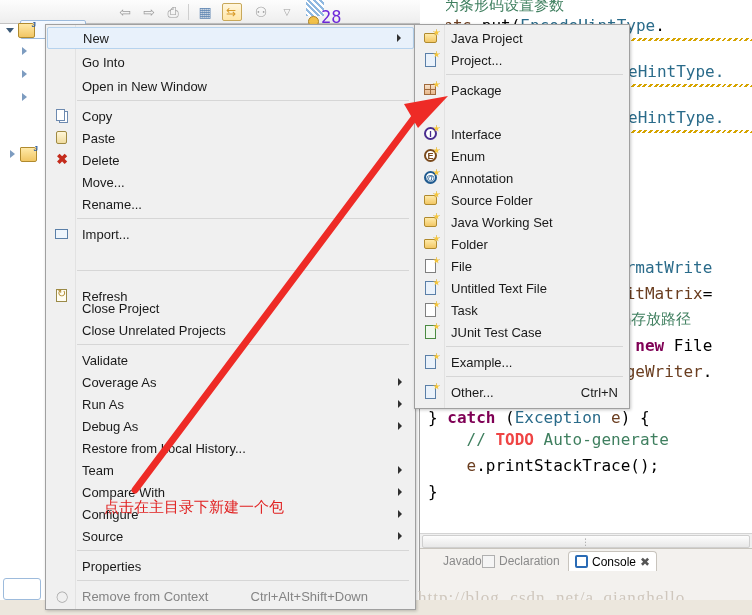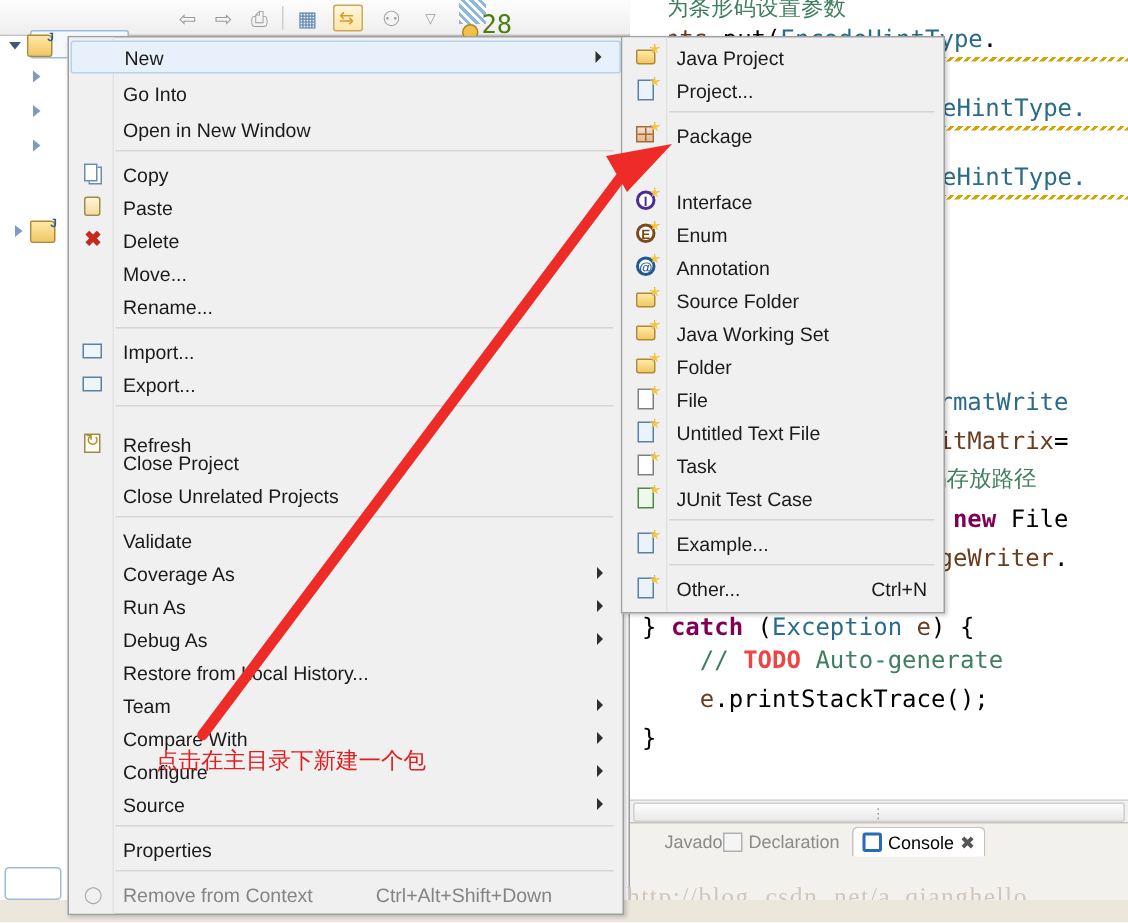--- a/index.html
+++ b/index.html
@@ -85,21 +85,21 @@
   .k-var { color:#6a3d1f; }
   .squig {
     position:absolute; height:3px;
     background:repeating-linear-gradient(135deg,#d6a400 0 2px,transparent 2px 4px);
   }
   #gutter-line {
     position:absolute; left:420px; top:0; width:26px; height:30px;
     background:#fff;
   }
   .ln-no { position:absolute; font-family:"DejaVu Sans Mono", monospace;
-           font-size:17px; color:#4d7c0f; }
+           font-size:17px; color:#6d28d9; }
   .bookmark {
     position:absolute; width:11px; height:11px; border-radius:50%;
     background:#f2c14a; border:1px solid #a8822a;
   }
   .hatch {
     position:absolute;
     background:repeating-linear-gradient(45deg,#8fb8e0 0 2px,#ffffff 2px 4px);
   }
 
   
@@ -422,28 +422,20 @@
   <div class="msep" style="top:193px;"></div>
 
   <div class="mi" style="top:198px;">
     <span class="mi-icon">
         <span class="ic">
           <span class="ic-arrowbox"></span>
         </span>
       </span>
     <span class="mi-label">Import...</span>
   </div>
-  <div class="mi" style="top:220px;">
-    <span class="mi-icon">
-        <span class="ic">
-          <span class="ic-arrowbox"></span>
-        </span>
-      </span>
-    <span class="mi-label">Export...</span>
-  </div>
   <div class="msep" style="top:245px;"></div>
 
   <div class="mi" style="top:250px;margin-top:10px;">
     <span class="mi-icon">
         <span class="ic">
           <span class="ic-refresh"></span>
         </span>
       </span>
     <span class="mi-label">Refresh</span>
   </div>

